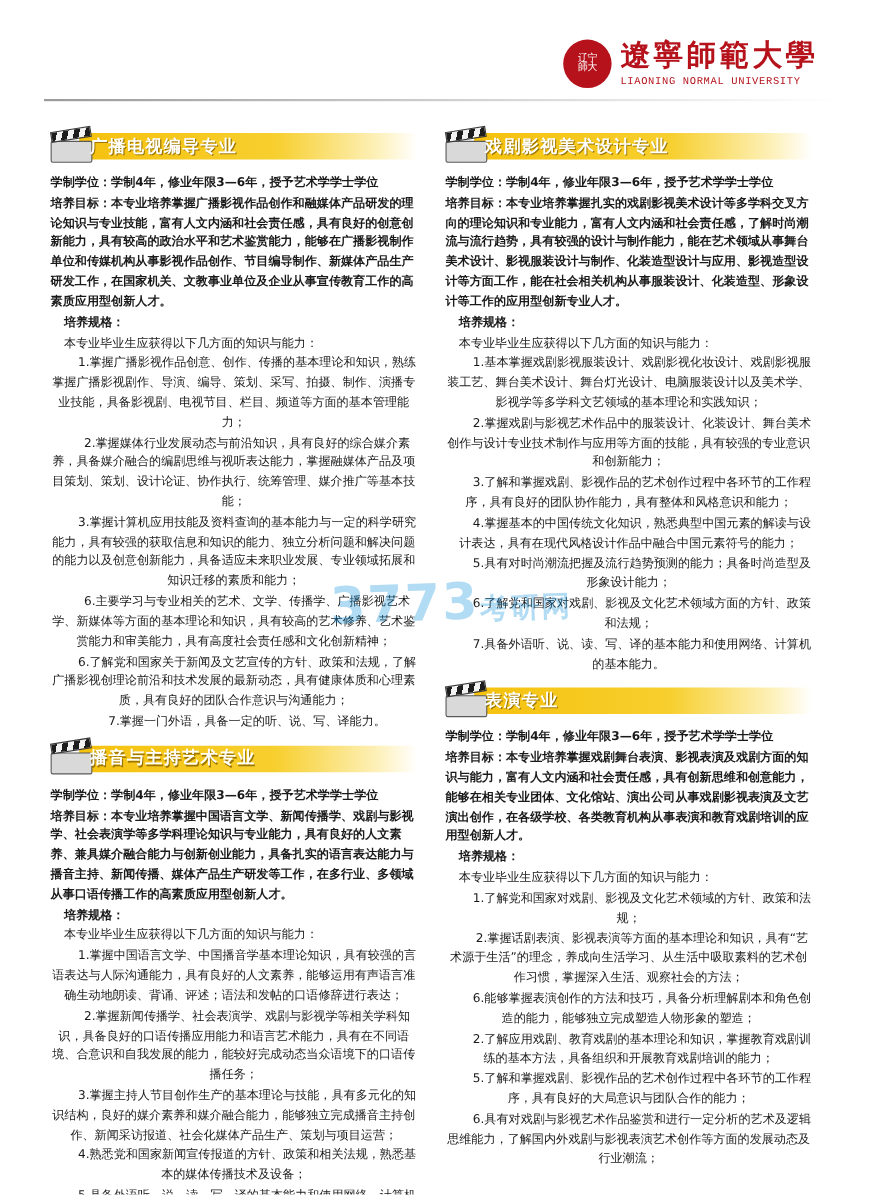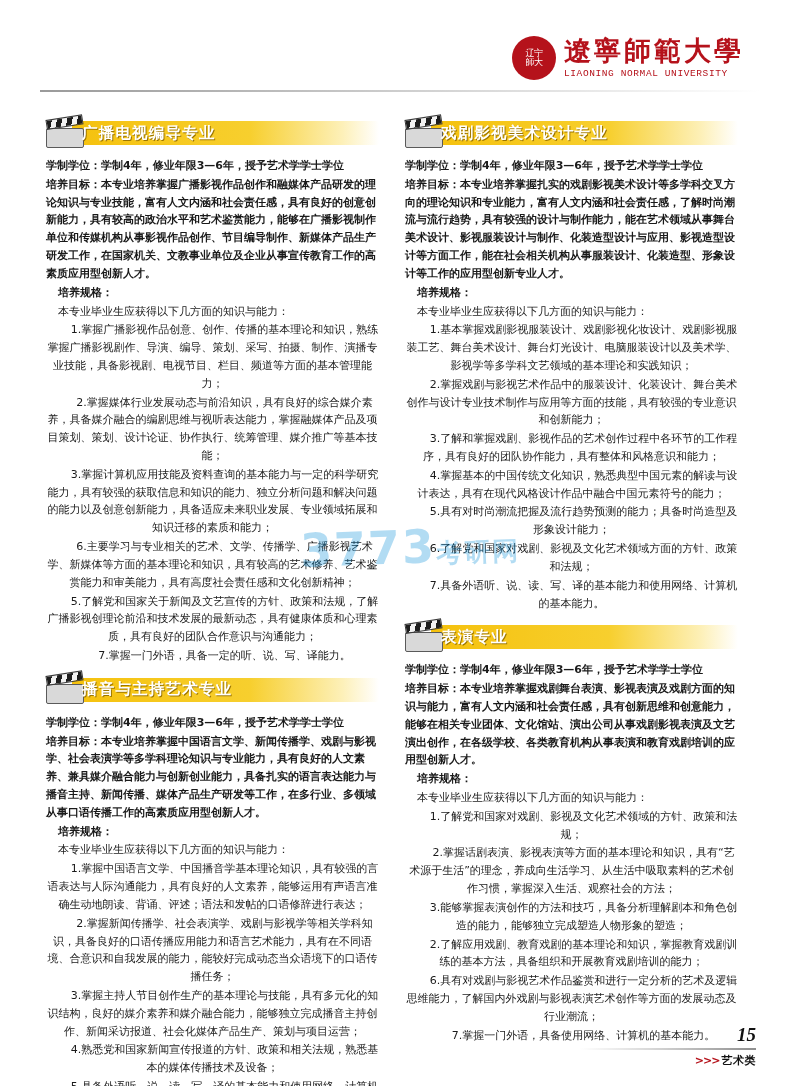--- a/index.html
+++ b/index.html
@@ -206,21 +206,21 @@
       </div>
       <div class="blk">
         <p class="lead">学制学位：学制4年，修业年限3—6年，授予艺术学学士学位</p>
         <p class="lead">培养目标：本专业培养掌握广播影视作品创作和融媒体产品研发的理论知识与专业技能，富有人文内涵和社会责任感，具有良好的创意创新能力，具有较高的政治水平和艺术鉴赏能力，能够在广播影视制作单位和传媒机构从事影视作品创作、节目编导制作、新媒体产品生产研发工作，在国家机关、文教事业单位及企业从事宣传教育工作的高素质应用型创新人才。</p>
         <p class="ind1 lead">培养规格：</p>
         <p class="ind1">本专业毕业生应获得以下几方面的知识与能力：</p>
         <p class="ind2">1.掌握广播影视作品创意、创作、传播的基本理论和知识，熟练掌握广播影视剧作、导演、编导、策划、采写、拍摄、制作、演播专业技能，具备影视剧、电视节目、栏目、频道等方面的基本管理能力；</p>
         <p class="ind2">2.掌握媒体行业发展动态与前沿知识，具有良好的综合媒介素养，具备媒介融合的编剧思维与视听表达能力，掌握融媒体产品及项目策划、策划、设计论证、协作执行、统筹管理、媒介推广等基本技能；</p>
         <p class="ind2">3.掌握计算机应用技能及资料查询的基本能力与一定的科学研究能力，具有较强的获取信息和知识的能力、独立分析问题和解决问题的能力以及创意创新能力，具备适应未来职业发展、专业领域拓展和知识迁移的素质和能力；</p>
         <p class="ind2">6.主要学习与专业相关的艺术、文学、传播学、广播影视艺术学、新媒体等方面的基本理论和知识，具有较高的艺术修养、艺术鉴赏能力和审美能力，具有高度社会责任感和文化创新精神；</p>
-        <p class="ind2">5.了解党和国家关于新闻及文艺宣传的方针、政策和法规，了解广播影视创理论前沿和技术发展的最新动态，具有健康体质和心理素质，具有良好的团队合作意识与沟通能力；</p>
+        <p class="ind2">6.了解党和国家关于新闻及文艺宣传的方针、政策和法规，了解广播影视创理论前沿和技术发展的最新动态，具有健康体质和心理素质，具有良好的团队合作意识与沟通能力；</p>
         <p class="ind2">7.掌握一门外语，具备一定的听、说、写、译能力。</p>
       </div>
 
       <div class="sec-title">
         <div class="bar"></div>
         <div class="clapper">
           <div class="clap-body"></div>
           <div class="clap-top"></div>
         </div>
         <div class="label">播音与主持艺术专业</div>
@@ -271,34 +271,27 @@
         </div>
         <div class="label">表演专业</div>
       </div>
       <div class="blk">
         <p class="lead">学制学位：学制4年，修业年限3—6年，授予艺术学学士学位</p>
         <p class="lead">培养目标：本专业培养掌握戏剧舞台表演、影视表演及戏剧方面的知识与能力，富有人文内涵和社会责任感，具有创新思维和创意能力，能够在相关专业团体、文化馆站、演出公司从事戏剧影视表演及文艺演出创作，在各级学校、各类教育机构从事表演和教育戏剧培训的应用型创新人才。</p>
         <p class="ind1 lead">培养规格：</p>
         <p class="ind1">本专业毕业生应获得以下几方面的知识与能力：</p>
         <p class="ind2">1.了解党和国家对戏剧、影视及文化艺术领域的方针、政策和法规；</p>
         <p class="ind2">2.掌握话剧表演、影视表演等方面的基本理论和知识，具有“艺术源于生活”的理念，养成向生活学习、从生活中吸取素料的艺术创作习惯，掌握深入生活、观察社会的方法；</p>
-        <p class="ind2">3.能够掌握表演创作的方法和技巧，具备分析理解剧本和角色创造的能力，能够独立完成塑造人物形象的塑造；</p>
+        <p class="ind2">6.能够掌握表演创作的方法和技巧，具备分析理解剧本和角色创造的能力，能够独立完成塑造人物形象的塑造；</p>
         <p class="ind2">2.了解应用戏剧、教育戏剧的基本理论和知识，掌握教育戏剧训练的基本方法，具备组织和开展教育戏剧培训的能力；</p>
+        <p class="ind2">5.了解和掌握戏剧、影视作品的艺术创作过程中各环节的工作程序，具有良好的大局意识与团队合作的能力；</p>
         <p class="ind2">6.具有对戏剧与影视艺术作品鉴赏和进行一定分析的艺术及逻辑思维能力，了解国内外戏剧与影视表演艺术创作等方面的发展动态及行业潮流；</p>
-        <p class="ind2">7.掌握一门外语，具备使用网络、计算机的基本能力。</p>
       </div>
 
     </div>
   </div>
 
   <div class="wm">
     <span>3773</span><small>考研网</small>
   </div>
 
-  <div class="footer">
-    <div class="pg-no">15</div>
-    <div class="foot-rule"></div>
-    <div class="foot-cat">
-      <span class="arrows">&gt;&gt;&gt;</span><span>艺术类</span>
-    </div>
-  </div>
 
 </div>
 
 </body></html>

